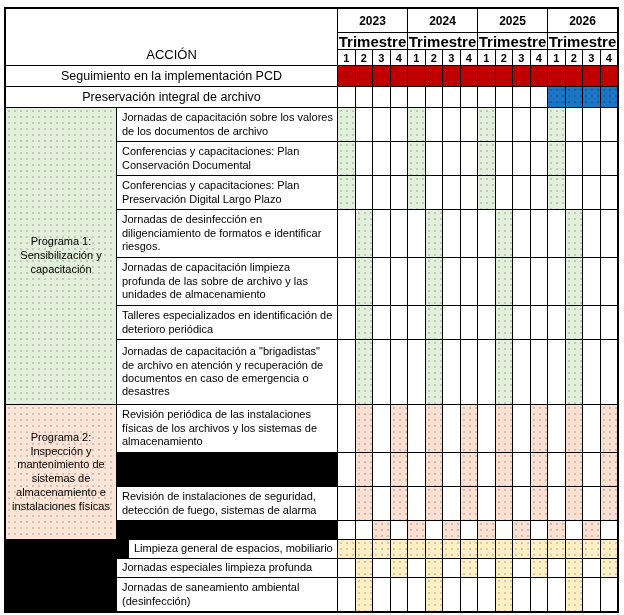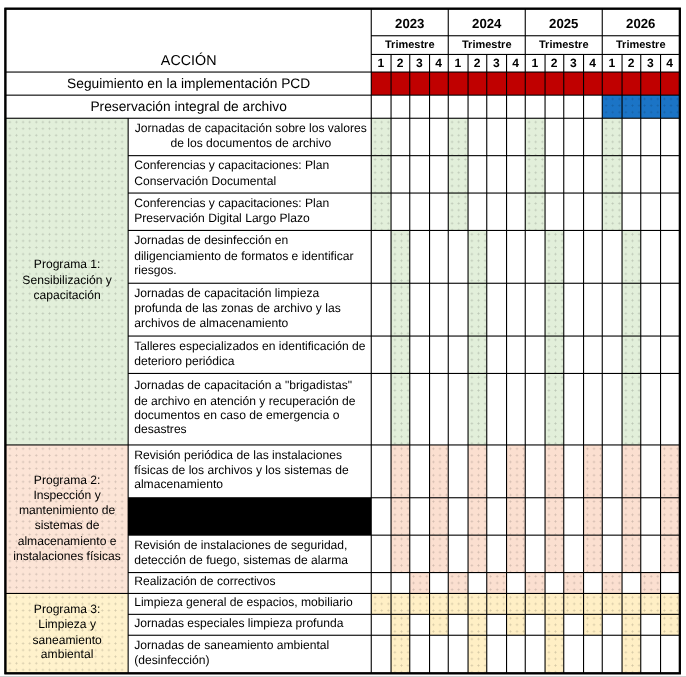--- a/index.html
+++ b/index.html
@@ -18,21 +18,21 @@
     grid-template-rows:23px 16px 15px 20px 20px 33px 33px 33px 47px 47px 33px 64px 47px 33px 33px 18px 18px 18px 33px;
     gap:1px;
   }
   .cell { background:#fff; display:flex; align-items:center; justify-content:center; overflow:hidden; }
   .dots {
     background-image:radial-gradient(rgba(0,0,0,0.16) 0.7px, transparent 1.1px);
     background-size:6px 6px;
   }
   .accion { font-weight:normal; font-size:13px; align-items:flex-end; padding-bottom:3px; box-sizing:border-box; }
   .year  { font-weight:bold; font-size:12px; }
-  .trim  { font-weight:bold; font-size:10px; }
+  .trim  { font-weight:bold; font-size:15px; }
   .qnum  { font-weight:bold; font-size:11px; }
   .toplabel { font-size:12.5px; text-align:center; }
   .plabel { font-size:11px; text-align:center; padding:2px; box-sizing:border-box; line-height:1.25; }
   .act { font-size:11px; justify-content:flex-start; text-align:left; padding:1px 3px 1px 5px; box-sizing:border-box; line-height:1.22; }
 </style>
 </head>
 <body>
 
 <div class="page">
   <div class="gantt" id="gantt">
@@ -89,21 +89,21 @@
       <div class="cell" style="grid-area: 5 / 10 / span 1 / span 1; background-color: rgb(255, 255, 255);"></div>
       <div class="cell" style="grid-area: 5 / 11 / span 1 / span 1; background-color: rgb(255, 255, 255);"></div>
       <div class="cell" style="grid-area: 5 / 12 / span 1 / span 1; background-color: rgb(255, 255, 255);"></div>
       <div class="cell" style="grid-area: 5 / 13 / span 1 / span 1; background-color: rgb(255, 255, 255);"></div>
       <div class="cell" style="grid-area: 5 / 14 / span 1 / span 1; background-color: rgb(255, 255, 255);"></div>
       <div class="cell dots" style="grid-area: 5 / 15 / span 1 / span 1; background-color: rgb(27, 116, 198);"></div>
       <div class="cell dots" style="grid-area: 5 / 16 / span 1 / span 1; background-color: rgb(27, 116, 198);"></div>
       <div class="cell dots" style="grid-area: 5 / 17 / span 1 / span 1; background-color: rgb(27, 116, 198);"></div>
       <div class="cell dots" style="grid-area: 5 / 18 / span 1 / span 1; background-color: rgb(27, 116, 198);"></div>
       <div class="cell plabel dots dots" style="grid-area: 6 / 1 / span 7 / span 1; background-color: rgb(226, 239, 218);">Programa 1: Sensibilización y capacitación</div>
-      <div class="cell act" style="grid-area: 6 / 2 / span 1 / span 1; text-align: center;">Jornadas de capacitación sobre los valores de los documentos de archivo</div>
+      <div class="cell act" style="grid-area: 6 / 2 / span 1 / span 1;">Jornadas de capacitación sobre los valores de los documentos de archivo</div>
       <div class="cell dots" style="grid-area: 6 / 3 / span 1 / span 1; background-color: rgb(226, 239, 218);"></div>
       <div class="cell" style="grid-area: 6 / 4 / span 1 / span 1; background-color: rgb(255, 255, 255);"></div>
       <div class="cell" style="grid-area: 6 / 5 / span 1 / span 1; background-color: rgb(255, 255, 255);"></div>
       <div class="cell" style="grid-area: 6 / 6 / span 1 / span 1; background-color: rgb(255, 255, 255);"></div>
       <div class="cell dots" style="grid-area: 6 / 7 / span 1 / span 1; background-color: rgb(226, 239, 218);"></div>
       <div class="cell" style="grid-area: 6 / 8 / span 1 / span 1; background-color: rgb(255, 255, 255);"></div>
       <div class="cell" style="grid-area: 6 / 9 / span 1 / span 1; background-color: rgb(255, 255, 255);"></div>
       <div class="cell" style="grid-area: 6 / 10 / span 1 / span 1; background-color: rgb(255, 255, 255);"></div>
       <div class="cell dots" style="grid-area: 6 / 11 / span 1 / span 1; background-color: rgb(226, 239, 218);"></div>
       <div class="cell" style="grid-area: 6 / 12 / span 1 / span 1; background-color: rgb(255, 255, 255);"></div>
@@ -157,21 +157,21 @@
       <div class="cell" style="grid-area: 9 / 9 / span 1 / span 1; background-color: rgb(255, 255, 255);"></div>
       <div class="cell" style="grid-area: 9 / 10 / span 1 / span 1; background-color: rgb(255, 255, 255);"></div>
       <div class="cell" style="grid-area: 9 / 11 / span 1 / span 1; background-color: rgb(255, 255, 255);"></div>
       <div class="cell dots" style="grid-area: 9 / 12 / span 1 / span 1; background-color: rgb(226, 239, 218);"></div>
       <div class="cell" style="grid-area: 9 / 13 / span 1 / span 1; background-color: rgb(255, 255, 255);"></div>
       <div class="cell" style="grid-area: 9 / 14 / span 1 / span 1; background-color: rgb(255, 255, 255);"></div>
       <div class="cell" style="grid-area: 9 / 15 / span 1 / span 1; background-color: rgb(255, 255, 255);"></div>
       <div class="cell dots" style="grid-area: 9 / 16 / span 1 / span 1; background-color: rgb(226, 239, 218);"></div>
       <div class="cell" style="grid-area: 9 / 17 / span 1 / span 1; background-color: rgb(255, 255, 255);"></div>
       <div class="cell" style="grid-area: 9 / 18 / span 1 / span 1; background-color: rgb(255, 255, 255);"></div>
-      <div class="cell act" style="grid-area: 10 / 2 / span 1 / span 1;">Jornadas de capacitación limpieza profunda de las zonas de archivo y las archivos de almacenamiento</div>
+      <div class="cell act" style="grid-area: 10 / 2 / span 1 / span 1;">Jornadas de capacitación limpieza profunda de las sobre de archivo y las unidades de almacenamiento</div>
       <div class="cell" style="grid-area: 10 / 3 / span 1 / span 1; background-color: rgb(255, 255, 255);"></div>
       <div class="cell dots" style="grid-area: 10 / 4 / span 1 / span 1; background-color: rgb(226, 239, 218);"></div>
       <div class="cell" style="grid-area: 10 / 5 / span 1 / span 1; background-color: rgb(255, 255, 255);"></div>
       <div class="cell" style="grid-area: 10 / 6 / span 1 / span 1; background-color: rgb(255, 255, 255);"></div>
       <div class="cell" style="grid-area: 10 / 7 / span 1 / span 1; background-color: rgb(255, 255, 255);"></div>
       <div class="cell dots" style="grid-area: 10 / 8 / span 1 / span 1; background-color: rgb(226, 239, 218);"></div>
       <div class="cell" style="grid-area: 10 / 9 / span 1 / span 1; background-color: rgb(255, 255, 255);"></div>
       <div class="cell" style="grid-area: 10 / 10 / span 1 / span 1; background-color: rgb(255, 255, 255);"></div>
       <div class="cell" style="grid-area: 10 / 11 / span 1 / span 1; background-color: rgb(255, 255, 255);"></div>
       <div class="cell dots" style="grid-area: 10 / 12 / span 1 / span 1; background-color: rgb(226, 239, 218);"></div>
@@ -259,39 +259,37 @@
       <div class="cell" style="grid-area: 15 / 9 / span 1 / span 1; background-color: rgb(255, 255, 255);"></div>
       <div class="cell dots" style="grid-area: 15 / 10 / span 1 / span 1; background-color: rgb(251, 223, 208);"></div>
       <div class="cell" style="grid-area: 15 / 11 / span 1 / span 1; background-color: rgb(255, 255, 255);"></div>
       <div class="cell dots" style="grid-area: 15 / 12 / span 1 / span 1; background-color: rgb(251, 223, 208);"></div>
       <div class="cell" style="grid-area: 15 / 13 / span 1 / span 1; background-color: rgb(255, 255, 255);"></div>
       <div class="cell dots" style="grid-area: 15 / 14 / span 1 / span 1; background-color: rgb(251, 223, 208);"></div>
       <div class="cell" style="grid-area: 15 / 15 / span 1 / span 1; background-color: rgb(255, 255, 255);"></div>
       <div class="cell dots" style="grid-area: 15 / 16 / span 1 / span 1; background-color: rgb(251, 223, 208);"></div>
       <div class="cell" style="grid-area: 15 / 17 / span 1 / span 1; background-color: rgb(255, 255, 255);"></div>
       <div class="cell dots" style="grid-area: 15 / 18 / span 1 / span 1; background-color: rgb(251, 223, 208);"></div>
-      <div class="cell act" style="grid-area: 16 / 2 / span 1 / span 1;">Realización de correctivos</div>
       <div class="cell" style="grid-area: 16 / 3 / span 1 / span 1; background-color: rgb(255, 255, 255);"></div>
       <div class="cell" style="grid-area: 16 / 4 / span 1 / span 1; background-color: rgb(255, 255, 255);"></div>
       <div class="cell dots" style="grid-area: 16 / 5 / span 1 / span 1; background-color: rgb(251, 223, 208);"></div>
       <div class="cell" style="grid-area: 16 / 6 / span 1 / span 1; background-color: rgb(255, 255, 255);"></div>
       <div class="cell dots" style="grid-area: 16 / 7 / span 1 / span 1; background-color: rgb(251, 223, 208);"></div>
       <div class="cell" style="grid-area: 16 / 8 / span 1 / span 1; background-color: rgb(255, 255, 255);"></div>
       <div class="cell dots" style="grid-area: 16 / 9 / span 1 / span 1; background-color: rgb(251, 223, 208);"></div>
       <div class="cell" style="grid-area: 16 / 10 / span 1 / span 1; background-color: rgb(255, 255, 255);"></div>
       <div class="cell dots" style="grid-area: 16 / 11 / span 1 / span 1; background-color: rgb(251, 223, 208);"></div>
       <div class="cell" style="grid-area: 16 / 12 / span 1 / span 1; background-color: rgb(255, 255, 255);"></div>
       <div class="cell dots" style="grid-area: 16 / 13 / span 1 / span 1; background-color: rgb(251, 223, 208);"></div>
       <div class="cell" style="grid-area: 16 / 14 / span 1 / span 1; background-color: rgb(255, 255, 255);"></div>
       <div class="cell dots" style="grid-area: 16 / 15 / span 1 / span 1; background-color: rgb(251, 223, 208);"></div>
       <div class="cell" style="grid-area: 16 / 16 / span 1 / span 1; background-color: rgb(255, 255, 255);"></div>
       <div class="cell dots" style="grid-area: 16 / 17 / span 1 / span 1; background-color: rgb(251, 223, 208);"></div>
       <div class="cell" style="grid-area: 16 / 18 / span 1 / span 1; background-color: rgb(255, 255, 255);"></div>
-      <div class="cell plabel dots dots" style="grid-area: 17 / 1 / span 3 / span 1; background-color: rgb(255, 242, 204);">Programa 3: Limpieza y saneamiento ambiental</div>
-      <div class="cell act" style="grid-area: 17 / 2 / span 1 / span 1;">Limpieza general de espacios, mobiliario</div>
+      <div class="cell act" style="grid-area: 17 / 2 / span 1 / span 1; margin-left: 12px;">Limpieza general de espacios, mobiliario</div>
       <div class="cell dots" style="grid-area: 17 / 3 / span 1 / span 1; background-color: rgb(255, 239, 197);"></div>
       <div class="cell dots" style="grid-area: 17 / 4 / span 1 / span 1; background-color: rgb(255, 239, 197);"></div>
       <div class="cell dots" style="grid-area: 17 / 5 / span 1 / span 1; background-color: rgb(255, 239, 197);"></div>
       <div class="cell dots" style="grid-area: 17 / 6 / span 1 / span 1; background-color: rgb(255, 239, 197);"></div>
       <div class="cell dots" style="grid-area: 17 / 7 / span 1 / span 1; background-color: rgb(255, 239, 197);"></div>
       <div class="cell dots" style="grid-area: 17 / 8 / span 1 / span 1; background-color: rgb(255, 239, 197);"></div>
       <div class="cell dots" style="grid-area: 17 / 9 / span 1 / span 1; background-color: rgb(255, 239, 197);"></div>
       <div class="cell dots" style="grid-area: 17 / 10 / span 1 / span 1; background-color: rgb(255, 239, 197);"></div>
       <div class="cell dots" style="grid-area: 17 / 11 / span 1 / span 1; background-color: rgb(255, 239, 197);"></div>
       <div class="cell dots" style="grid-area: 17 / 12 / span 1 / span 1; background-color: rgb(255, 239, 197);"></div>

